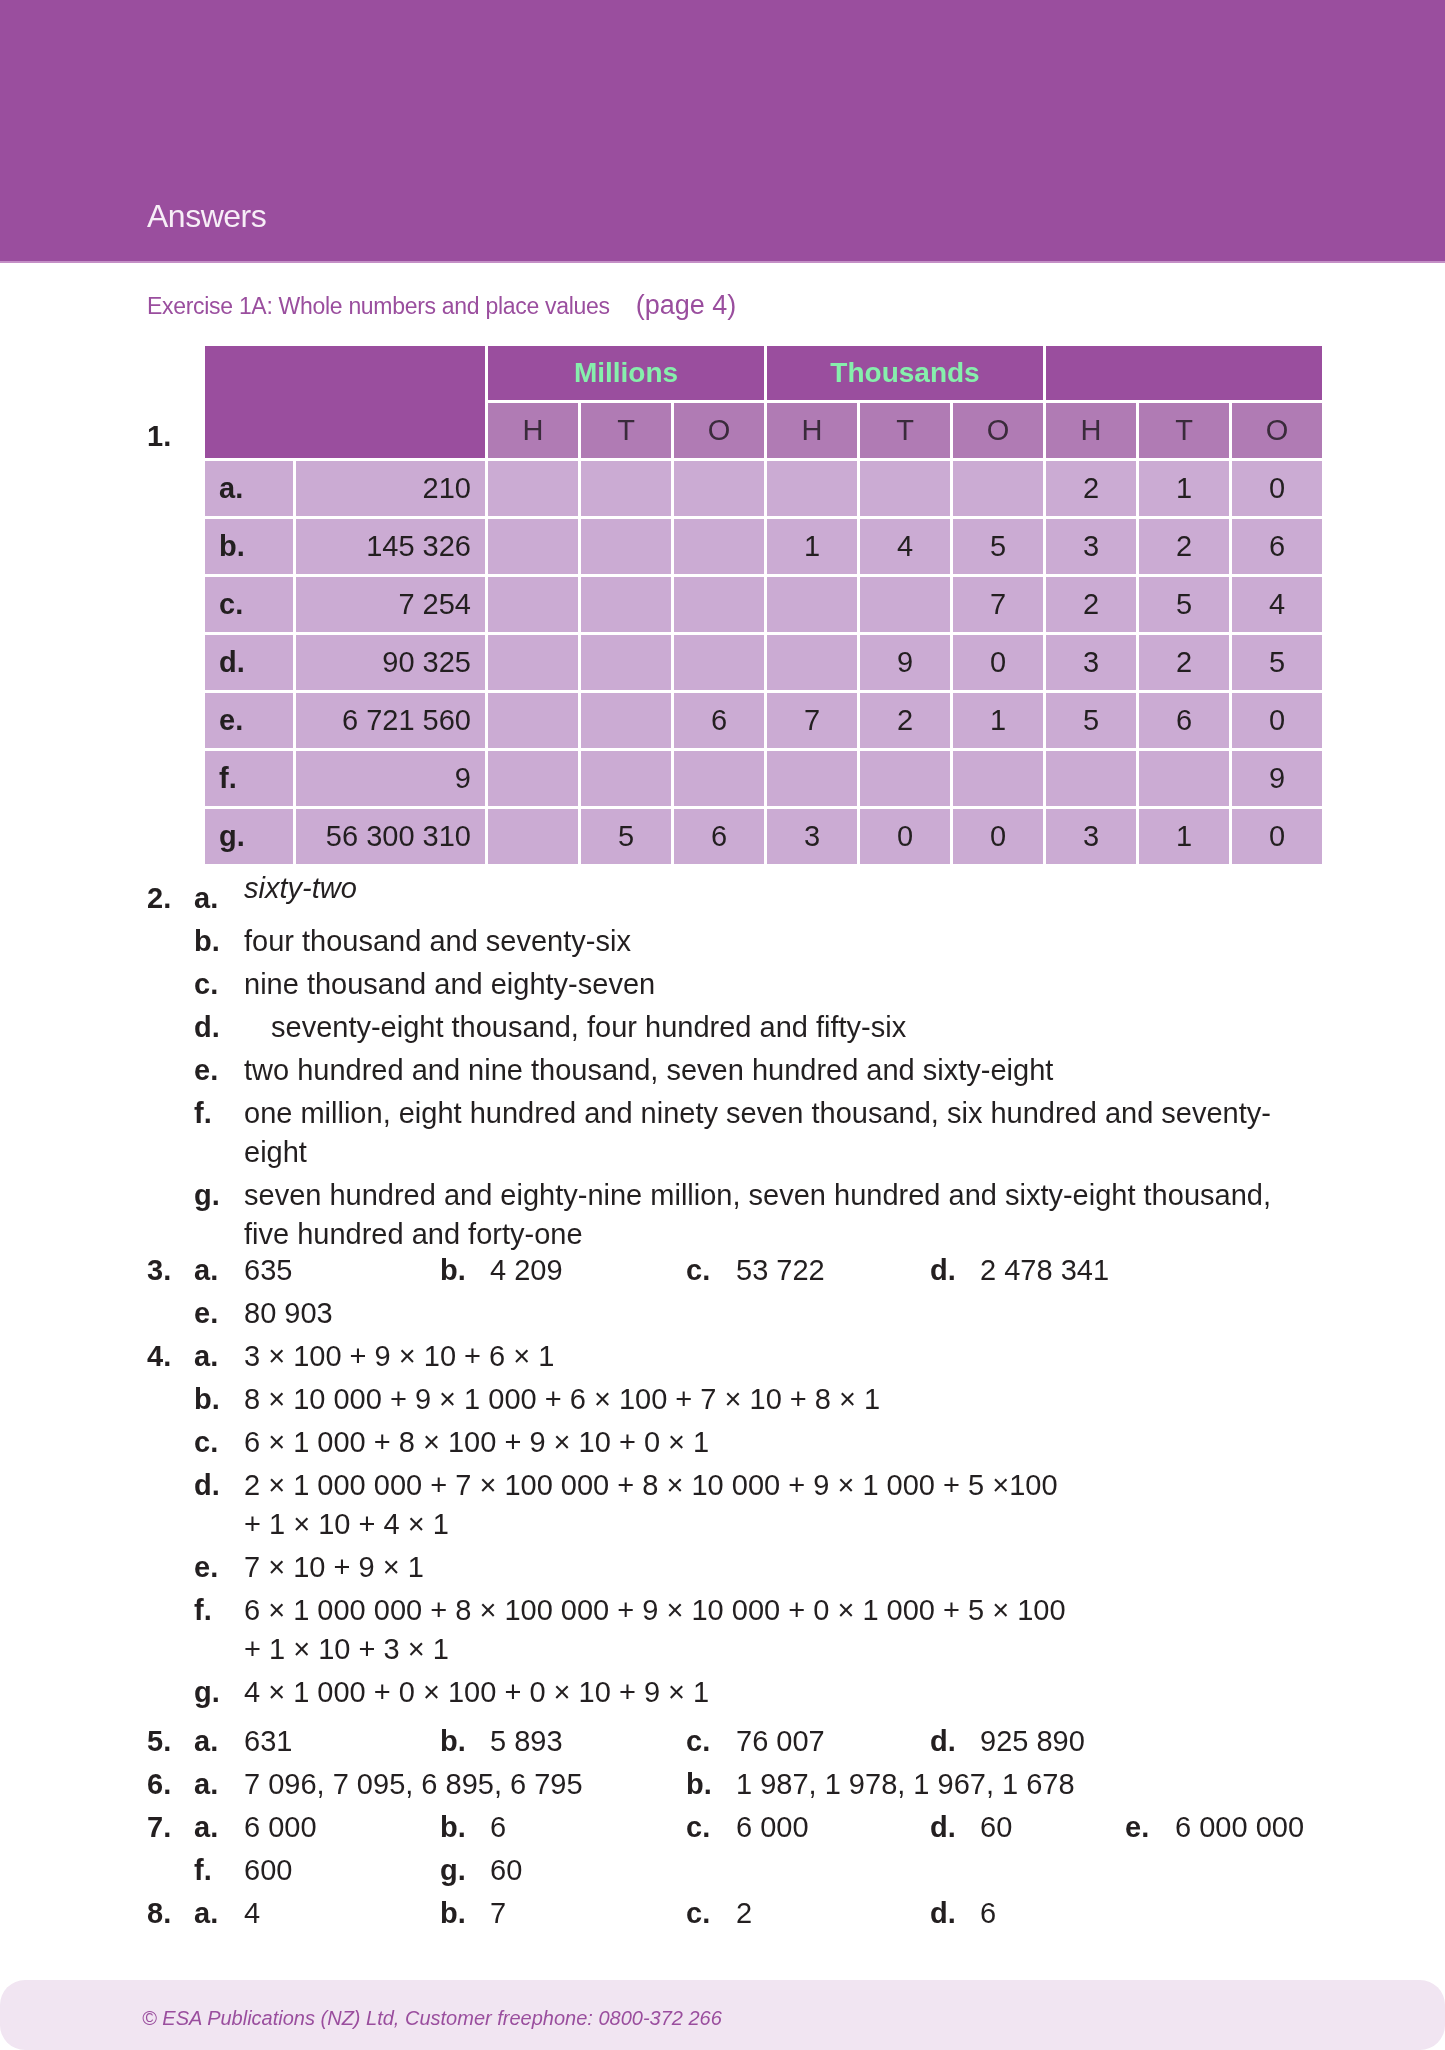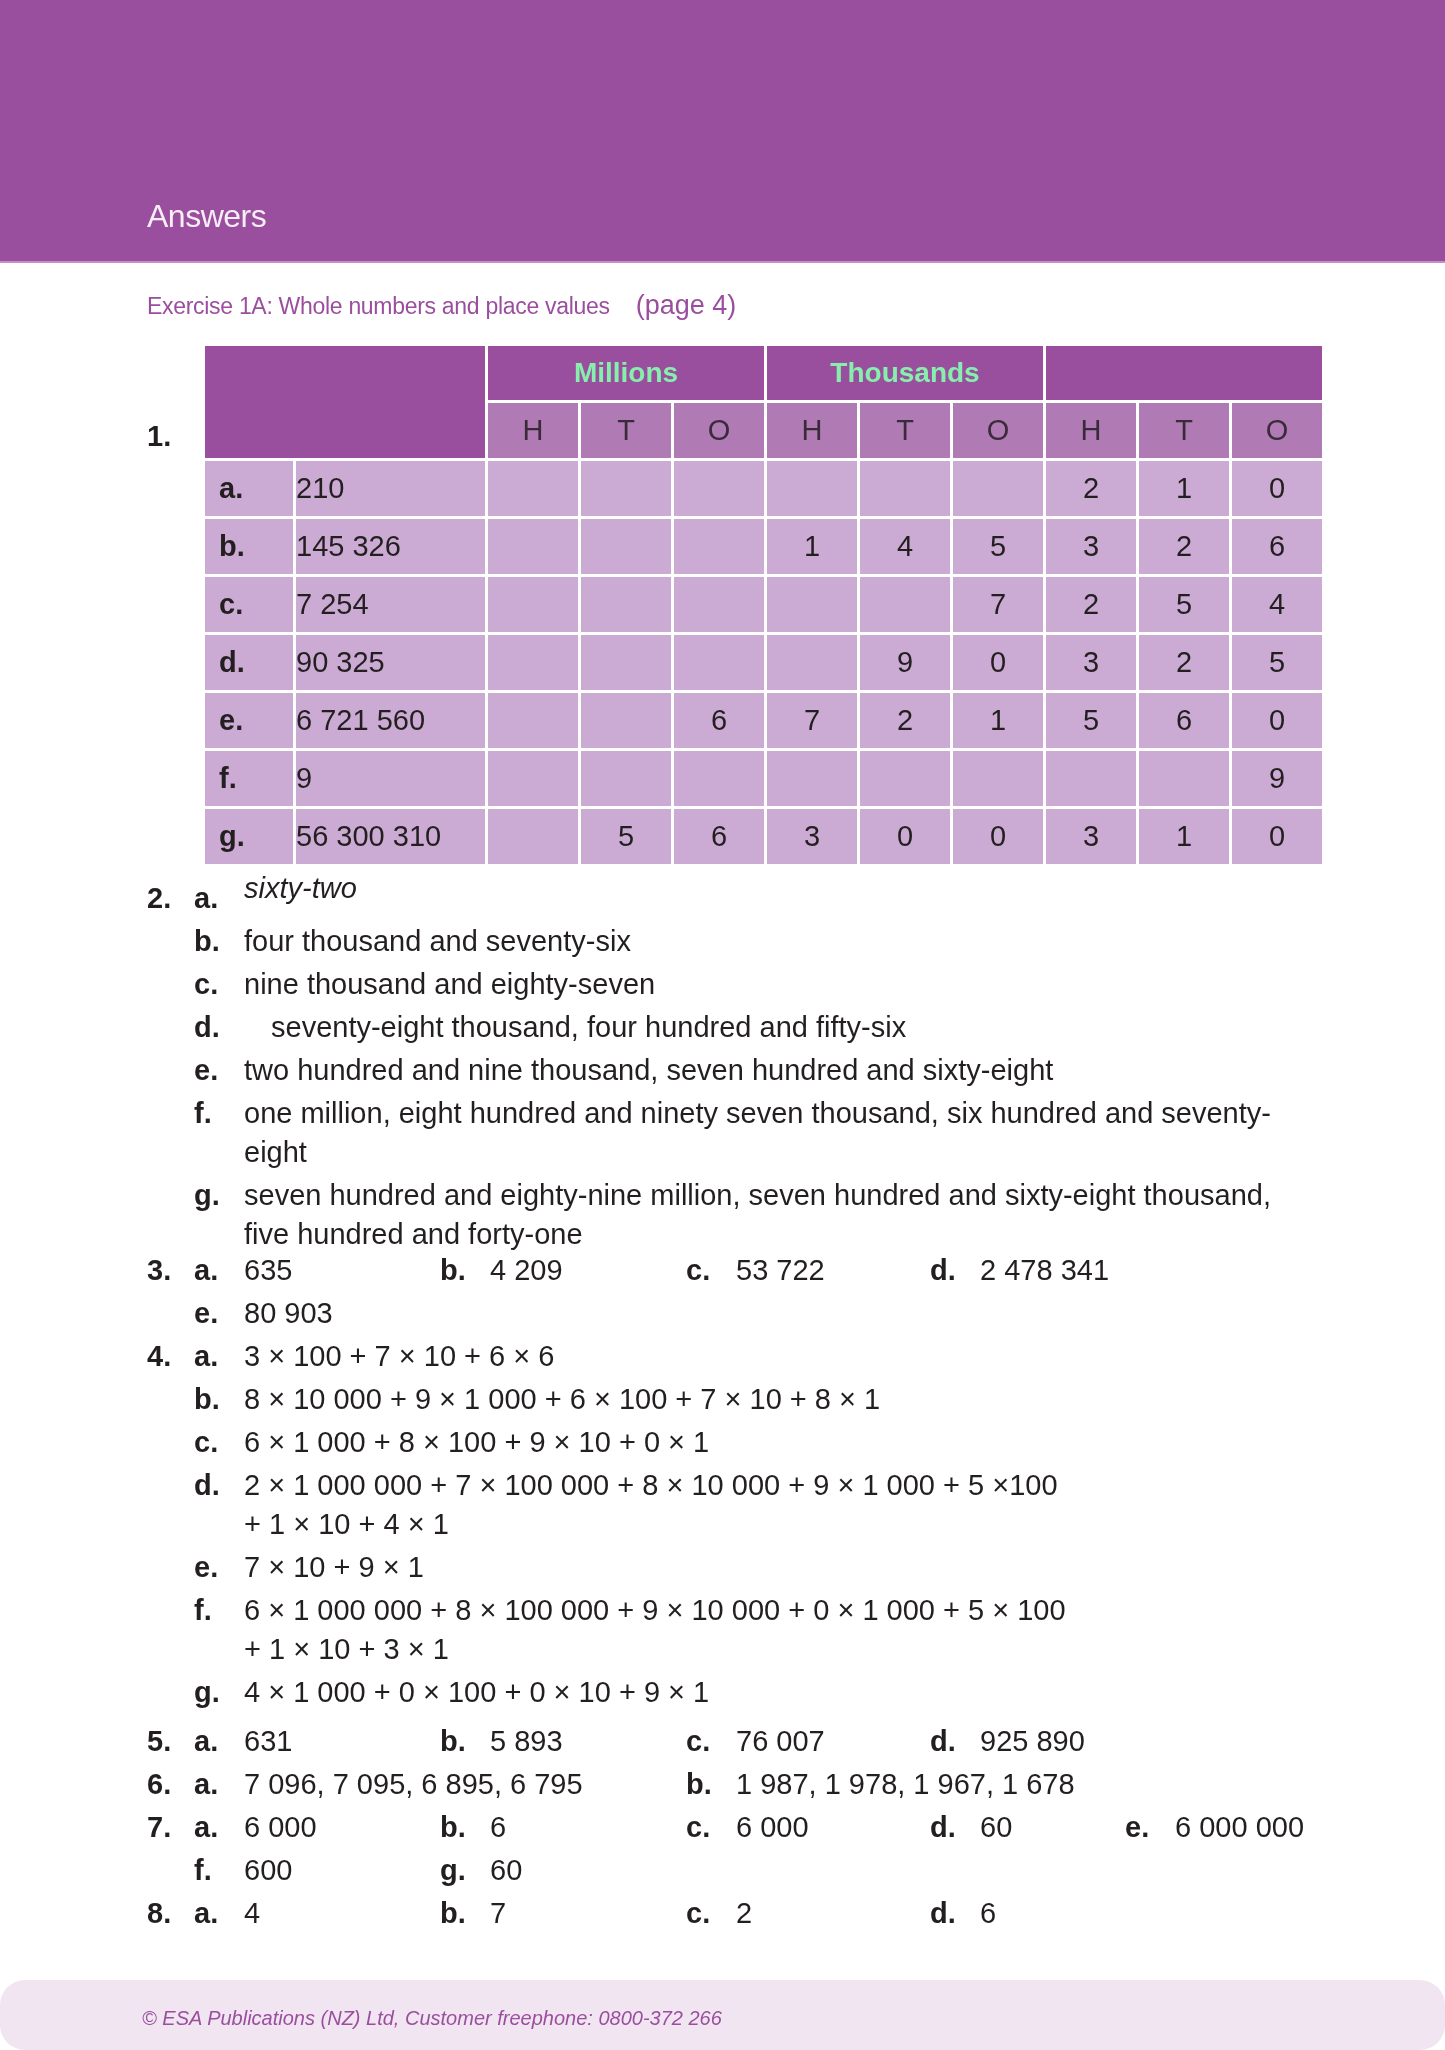--- a/index.html
+++ b/index.html
@@ -16,21 +16,21 @@
   .qnum { position: absolute; font-weight: bold; font-size: 29px; color: #231f20; }
 
   
   .pv-table { position: absolute; left: 205px; top: 346px; border-collapse: separate; border-spacing: 3px; margin: -3px; }
   .pv-table td, .pv-table th { padding: 0; font-weight: normal; }
   .pv-table .hd-group { background: #9a4e9e; color: #86efac; font-size: 28px; font-weight: bold; height: 54px; text-align: center; }
   .pv-table .hd-blank { background: #9a4e9e; }
   .pv-table .hd-col { background: #b07bb4; color: #3a2b3b; font-size: 29px; height: 55px; text-align: center; }
   .pv-table .cell { background: #cbabd3; height: 55px; font-size: 29px; text-align: center; color: #231f20; }
   .pv-table .lbl { background: #cbabd3; width: 88px; font-weight: bold; font-size: 29px; text-align: left; padding-left: 14px; }
-  .pv-table .num { background: #cbabd3; width: 189px; font-size: 29px; padding-right: 14px; }
+  .pv-table .num { background: #cbabd3; width: 189px; font-size: 29px; text-align: right; padding-right: 14px; }
   .pv-table .dcol { width: 90px; }
 
   
   .ans { position: absolute; left: 0; top: 0; font-size: 29px; }
   .line { position: absolute; white-space: nowrap; }
 
   .footer { position: absolute; left: 0; top: 1980px; width: 1445px; height: 70px; background: #f1e5f2; border-radius: 25px; }
   .footer-text { position: absolute; left: 142px; top: 27px; font-size: 20px; font-style: italic; color: #9a4e9e; }
 </style>
 </head>
@@ -185,21 +185,21 @@
     <div class="line" style="left: 440px; top: 1254px; font-weight: bold;">b.</div>
     <div class="line" style="left: 490px; top: 1254px;">4 209</div>
     <div class="line" style="left: 686px; top: 1254px; font-weight: bold;">c.</div>
     <div class="line" style="left: 736px; top: 1254px;">53 722</div>
     <div class="line" style="left: 930px; top: 1254px; font-weight: bold;">d.</div>
     <div class="line" style="left: 980px; top: 1254px;">2 478 341</div>
     <div class="line" style="left: 194px; top: 1297px; font-weight: bold;">e.</div>
     <div class="line" style="left: 244px; top: 1297px; text-align: center;">80 903</div>
     <div class="qnum" style="left: 147px; top: 1340px;">4.</div>
     <div class="line" style="left: 194px; top: 1340px; font-weight: bold;">a.</div>
-    <div class="line" style="left: 244px; top: 1340px;">3 × 100 + 7 × 10 + 6 × 6</div>
+    <div class="line" style="left: 244px; top: 1340px;">3 × 100 + 9 × 10 + 6 × 1</div>
     <div class="line" style="left: 194px; top: 1383px; font-weight: bold;">b.</div>
     <div class="line" style="left: 244px; top: 1383px;">8 × 10 000 + 9 × 1 000 + 6 × 100 + 7 × 10 + 8 × 1</div>
     <div class="line" style="left: 194px; top: 1426px; font-weight: bold;">c.</div>
     <div class="line" style="left: 244px; top: 1426px;">6 × 1 000 + 8 × 100 + 9 × 10 + 0 × 1</div>
     <div class="line" style="left: 194px; top: 1469px; font-weight: bold;">d.</div>
     <div class="line" style="left: 244px; top: 1469px;">2 × 1 000 000 +  7 × 100 000 + 8 × 10 000 + 9 × 1 000 + 5 ×100</div>
     <div class="line" style="left: 244px; top: 1508px;">+ 1 × 10 + 4 × 1</div>
     <div class="line" style="left: 194px; top: 1551px; font-weight: bold;">e.</div>
     <div class="line" style="left: 244px; top: 1551px;">7 × 10 + 9 × 1</div>
     <div class="line" style="left: 194px; top: 1594px; font-weight: bold;">f.</div>

